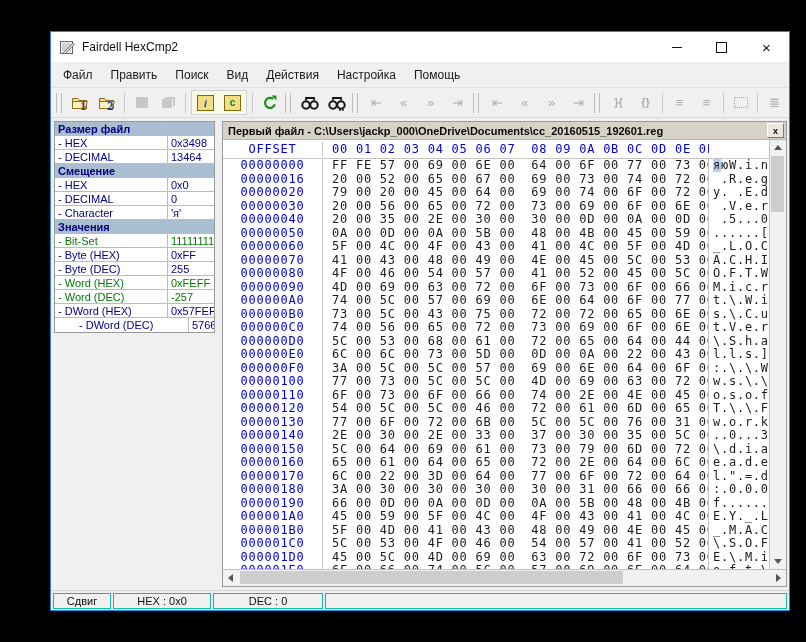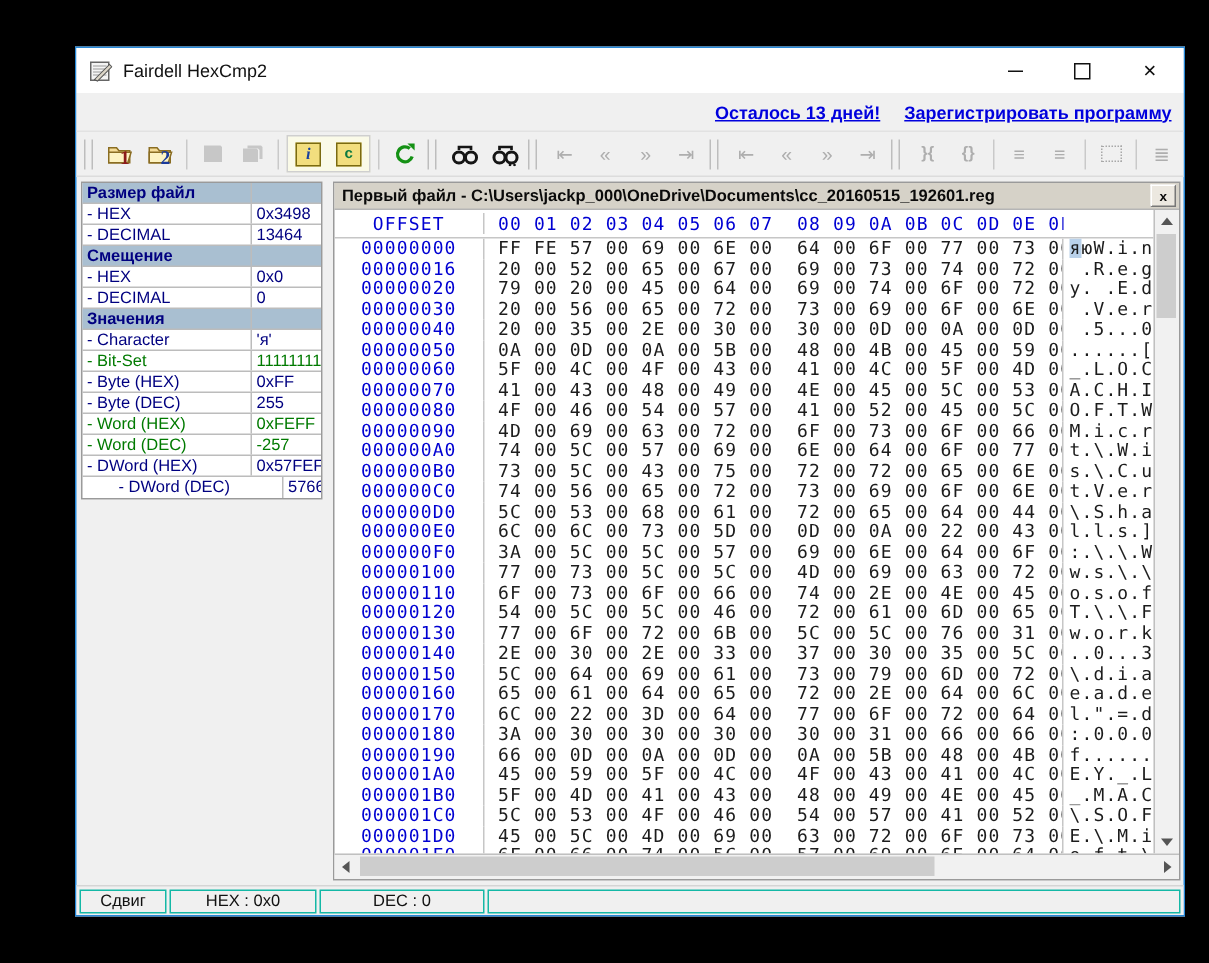--- a/index.html
+++ b/index.html
@@ -103,24 +103,29 @@
       </span>
     <span class="winbtn">
         <span class="maxbox"></span>
       </span>
     <span class="winbtn">
         <span class="closex">×</span>
       </span>
   </div>
 
   <div class="menubar">
-    <span class="trial">
-      <span>Осталось 13 дней!</span>
-      <span>Зарегистрировать программу</span>
-    </span>
+    <span style="display:flex">
+        <span class="menu-item">Файл</span>
+        <span class="menu-item">Править</span>
+        <span class="menu-item">Поиск</span>
+        <span class="menu-item">Вид</span>
+        <span class="menu-item">Действия</span>
+        <span class="menu-item">Настройка</span>
+        <span class="menu-item">Помощь</span>
+      </span>
   </div>
 
   <div class="toolbar">
       <span class="grip"></span>
       <div class="tbtn">
         <span class="ticon">
           <svg width="19" height="16" viewBox="0 0 19 16">
             <path d="M1.5 3.5h5.2l1.6 2h7.2v8H1.5z" fill="#f5dc96" stroke="#8a6d22"></path>
             <path d="M1.5 6.5h14.9l-2.2 7H1.5z" fill="#fdf3c2" stroke="#8a6d22"></path>
             <text x="9" y="14.5" font-family="Liberation Serif" font-size="13" font-weight="bold" fill="#8b1a1a">1</text>
@@ -297,27 +302,27 @@
             <span class="svalue"></span>
           </div>
           <div class="srow">
             <span class="slabel">- HEX</span>
             <span class="svalue">0x0</span>
           </div>
           <div class="srow">
             <span class="slabel">- DECIMAL</span>
             <span class="svalue">0</span>
           </div>
+          <div class="srow">
+            <span class="slabel">- Character</span>
+            <span class="svalue">'я'</span>
+          </div>
           <div class="srow shead">
             <span class="slabel">Значения</span>
             <span class="svalue"></span>
-          </div>
-          <div class="srow">
-            <span class="slabel">- Character</span>
-            <span class="svalue">'я'</span>
           </div>
           <div class="srow green">
             <span class="slabel">- Bit-Set</span>
             <span class="svalue">11111111</span>
           </div>
           <div class="srow">
             <span class="slabel">- Byte (HEX)</span>
             <span class="svalue">0xFF</span>
           </div>
           <div class="srow">

